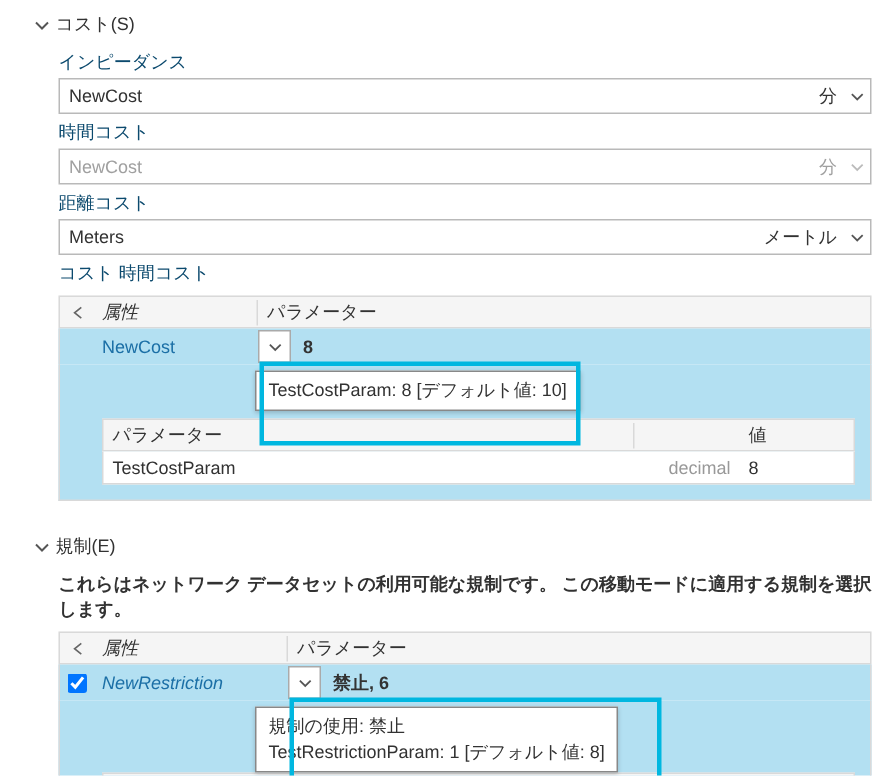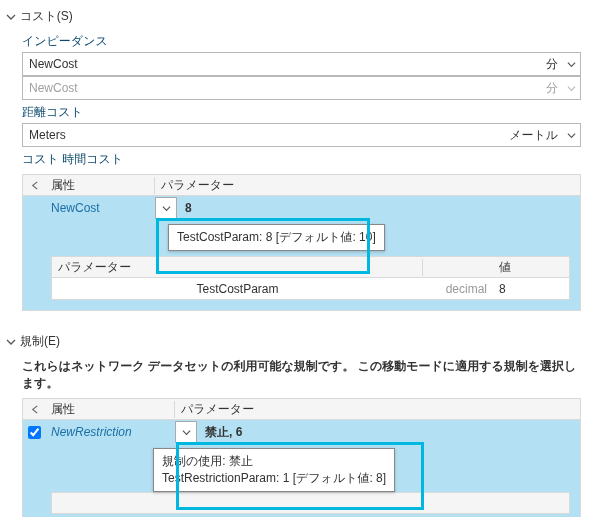--- a/index.html
+++ b/index.html
@@ -1,49 +1,49 @@
 <!DOCTYPE html>
 <html><head>
 <meta charset="utf-8">
 <style>
 * { box-sizing: border-box; margin: 0; padding: 0; }
 body { font-family: "Meiryo UI", "Yu Gothic UI", sans-serif; font-size: 12px; color: #323232; background: #fff; width: 589px; height: 517px; overflow: hidden; }
-.section { padding: 4px 8px 8px 6px; }
+.section { padding: 4px 8px 8px 23px; }
 .sec-header { display: flex; align-items: center; gap: 4px; padding: 4px 0; cursor: pointer; }
 .chev { width: 10px; height: 10px; }
 .chev svg { width: 10px; height: 10px; display: block; }
 .sec-body { padding-left: 16px; }
 .field-label { margin: 4px 0 2px 0; color: #0c4a6e; }
 .field-row { display: flex; border: 1px solid #b9b9b9; background: #fff; height: 24px; align-items: center; }
 .field-row.disabled { color: #a0a0a0; }
 .field-row.disabled .fr-unit { color: #a0a0a0; }
 .fr-val { flex: 1; padding: 0 6px; }
 .fr-unit { padding: 0 4px 0 8px; }
 .fr-caret { width: 18px; display: flex; align-items: center; justify-content: center; }
 .fr-caret svg { width: 9px; height: 9px; }
 .grid-wrap { margin-top: 6px; position: relative; }
 .hdr-row { display: flex; background: #f5f5f5; border: 1px solid #d9d9d9; height: 22px; align-items: center; }
 .hdr-toggle { width: 22px; display:flex; align-items:center; justify-content:center; }
 .hdr-toggle svg { width:9px; height:9px; }
-.hdr-attr { width: 110px; padding: 0 6px; border-right: 1px solid #d9d9d9; }
+.hdr-attr { width: 110px; padding: 0 6px; border-right: 1px solid #d9d9d9; font-style: italic; }
 .hdr-param { flex: 1; padding: 0 6px; }
 .sel-row { display:flex; background:#b3e0f2; border-left:1px solid #d9d9d9; border-right:1px solid #d9d9d9; height:24px; align-items:center; }
 .sel-chk { width:22px; display:flex; align-items:center; justify-content:center; }
 .sel-chk input { width:13px; height:13px; }
 .sel-attr { width:110px; padding:0 6px; color:#1b6fa6; }
 .sel-exp { width:22px; height:22px; background:#fff; border:1px solid #aaa; display:flex; align-items:center; justify-content:center; margin-right:4px; }
 .sel-exp svg { width:9px; height:9px; }
 .sel-param { flex:1; padding:0 4px; font-weight:bold; color:#333; }
 .inner-panel { background:#b3e0f2; border-left:1px solid #d9d9d9; border-right:1px solid #d9d9d9; border-bottom:1px solid #d9d9d9; padding:36px 10px 10px 28px; position:relative; }
 .inner-hdr { display:flex; background:#f5f5f5; border:1px solid #d9d9d9; height:22px; align-items:center; }
 .ih-param { flex:1; padding:0 6px; border-right:1px solid #d9d9d9; }
 .ih-type { width:70px; text-align:right; padding:0 6px; color:#888; }
 .ih-val { width:76px; padding:0 6px; }
 .inner-row { display:flex; background:#fff; border:1px solid #d9d9d9; border-top:none; height:22px; align-items:center; }
-.ir-param { flex:1; padding:0 6px;text-align:center; }
+.ir-param { flex:1; padding:0 6px; }
 .ir-type { width:70px; text-align:right; padding:0 6px; color:#999; }
 .ir-val { width:76px; padding:0 6px; }
 .tooltip { position:absolute; background:#fff; border:1px solid #888; padding:4px 8px; font-size:12px; box-shadow:0 1px 3px rgba(0,0,0,.2); white-space:nowrap; }
 .highlight-box { position:absolute; border:3px solid #00b7e0; pointer-events:none; }
 .desc { margin:4px 0 6px 0;font-weight:bold; }
 </style>
 </head>
 <body>
 
 <div class="section">
@@ -61,20 +61,21 @@
     <div class="field-row">
       <span class="fr-val">NewCost</span>
       <span class="fr-unit">分</span>
       <span class="fr-caret">
           <svg viewBox="0 0 10 10">
             <path d="M1 3 L5 7 L9 3" fill="none" stroke="#555" stroke-width="1.3"></path>
           </svg>
         </span>
     </div>
 
+    <div class="field-label">時間コスト</div>
     <div class="field-row disabled">
       <span class="fr-val">NewCost</span>
       <span class="fr-unit">分</span>
       <span class="fr-caret">
           <svg viewBox="0 0 10 10">
             <path d="M1 3 L5 7 L9 3" fill="none" stroke="#bbb" stroke-width="1.3"></path>
           </svg>
         </span>
     </div>
 
@@ -115,21 +116,21 @@
         <div class="inner-hdr">
           <span class="ih-param">パラメーター</span>
           <span class="ih-type"></span>
           <span class="ih-val">値</span>
         </div>
         <div class="inner-row">
           <span class="ir-param">TestCostParam</span>
           <span class="ir-type">decimal</span>
           <span class="ir-val">8</span>
         </div>
-        <div class="tooltip" style="top:4px; left:145px;">
+        <div class="tooltip" style="top:4px; left:130px;">
           <span>TestCostParam: 8 [デフォルト値: 10]</span>
         </div>
       </div>
       <div class="highlight-box" style="top:44px; left:134px; width:214px; height:56px;"></div>
     </div>
 
   </div>
 </div>
 
 <div class="section" style="padding-top:10px;">

